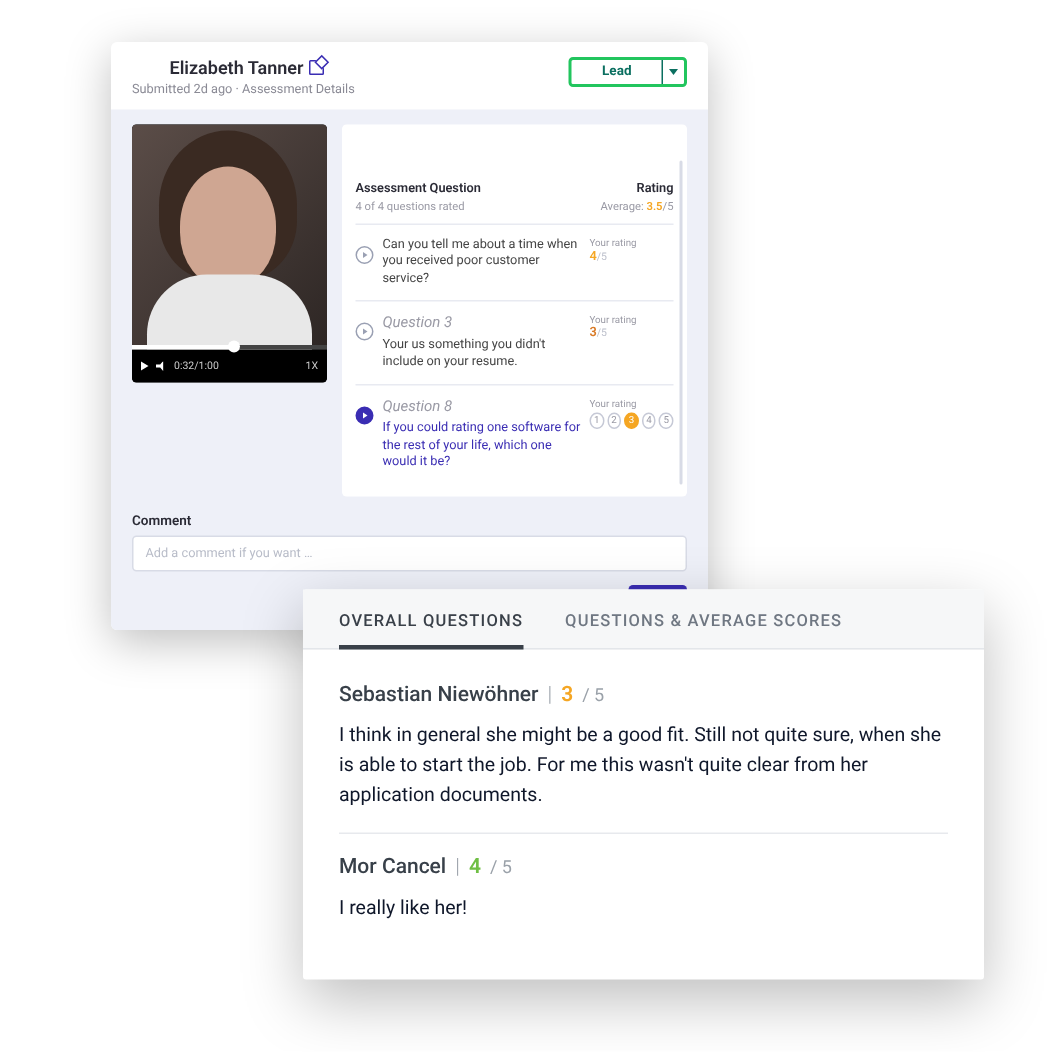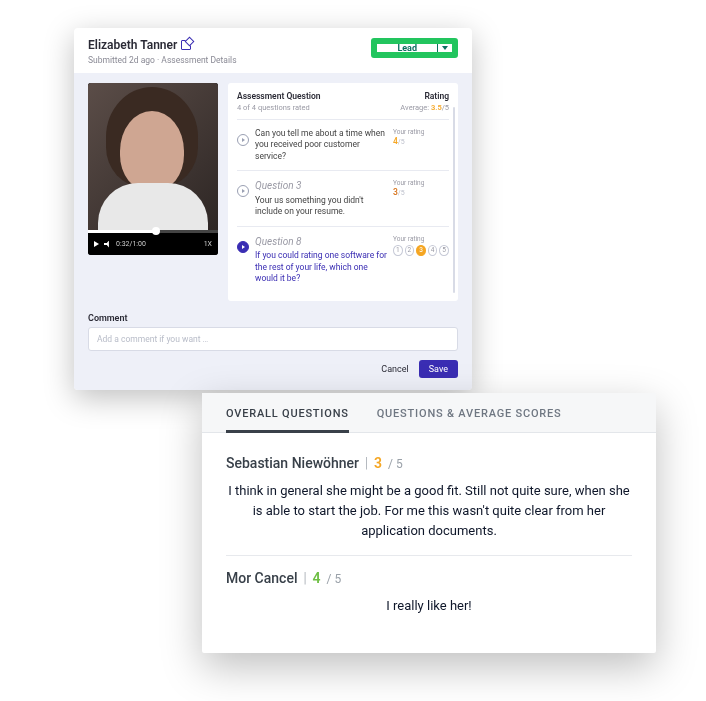--- a/index.html
+++ b/index.html
@@ -14,24 +14,24 @@
     top: 28px; left: 74px;
     width: 398px;
     background: #fff;
     border-radius: 4px;
     box-shadow: 0 8px 30px rgba(0,0,0,0.25);
   }
   .card1-header {
     padding: 10px 14px 8px 14px;
     display: flex; justify-content: space-between; align-items: flex-start;
   }
-  .candidate-name { font-size: 12px; color: #2a2a35; font-weight: 600; display: flex; align-items: center; gap: 4px;}
+  .candidate-name { font-size: 12px; color: #2a2a35; font-weight: 600; display: flex; align-items: center; gap: 4px; margin-left: 25px;}
   .candidate-sub { font-size: 8.5px; color: #8a8a95; margin-top: 3px;}
   .stage-btn {
-    display:flex; align-items:stretch; border:6px solid #22c55e; border-radius:3px; height:20px;
+    display:flex; align-items:stretch; border:2px solid #22c55e; border-radius:3px; height:20px;
   }
   .stage-btn .lbl { font-size:9px; color:#0b6f60; font-weight:700; padding:0 20px; display:flex; align-items:center; border-right:1px solid #0b6f60;}
   .stage-btn .drop { width:14px; display:flex; align-items:center; justify-content:center;}
   .chev { width:0;height:0;border-left:3px solid transparent;border-right:3px solid transparent;border-top:4px solid #0b6f60;}
   .card1-body {
     background:#eef0f8; padding:10px 14px 12px 14px; border-radius:0 0 4px 4px;
   }
   .upper { display:flex; gap:10px; align-items:flex-start;}
   .video {
     width:130px; background:#111; border-radius:3px; overflow:hidden;
@@ -48,21 +48,21 @@
   }
   .v-track { position:absolute; top:-3px; left:0; right:0; height:3px; background:#444;}
   .v-prog { position:absolute; top:-3px; left:0; width:52%; height:3px; background:#fff;}
   .v-knob { position:absolute; top:-6px; left:calc(52% - 4px); width:8px; height:8px; background:#fff; border-radius:50%;}
   .play-ico { width:0;height:0;border-top:3.5px solid transparent;border-bottom:3.5px solid transparent;border-left:5px solid #fff;}
   .vol-ico { width:7px;height:7px; background:#fff; clip-path: polygon(0 35%,40% 35%,70% 0,70% 100%,40% 65%,0 65%);}
 
   .qpanel { flex:1; background:#fff; border-radius:3px; padding:8px 9px; font-size:8.5px; color:#444; position:relative;}
   .qpanel::after{content:"";position:absolute;right:3px;top:24px;bottom:8px;width:2px;background:#d8dbe6;border-radius:1px;}
   .q-head { display:flex; justify-content:space-between; padding-bottom:7px;}
-  .q-title { font-weight:600; color:#2a2a35;}
+  .q-title { font-weight:600; color:#2a2a35;margin-top:30px;}
   .q-sub { color:#9a9aa5; font-size:7.5px; margin-top:2px;}
   .q-rhead { text-align:right;}
   .avg-lbl{ color:#9a9aa5; font-size:7.5px;}
   .avg-val{ color:#f5a623; font-weight:600;}
   .avg-of{ color:#9a9aa5;}
   .qrow { display:flex; gap:6px; padding:8px 0; border-top:1px solid #e8eaf1;}
   .play-btn {
     width:12px; height:12px; border:1px solid #9aa0b3; border-radius:50%; flex-shrink:0; display:flex; align-items:center; justify-content:center; margin-top:6px;
     background:#fff;
   }
@@ -89,21 +89,21 @@
   
   .card2{
     position:absolute; top:393px; left:202px; width:454px; background:#fff;
     box-shadow: 0 14px 40px rgba(0,0,0,0.25);
     border-radius:2px;
   }
   .tabs{ display:flex; gap:28px; padding:14px 24px 0 24px; background:#f6f7f8; border-bottom:1px solid #e3e6ea;}
   .tab{ font-size:11px; letter-spacing:0.8px; color:#6f7782; padding-bottom:10px; font-weight:500;}
   .tab.active{ color:#394049; border-bottom:3px solid #394049; margin-bottom:-1px;}
   .evals{ padding: 18px 24px 22px 24px;}
-  .eval{ padding:14px 0; border-top:1px solid #e7e9ed;text-align:center;}
+  .eval{ padding:14px 0; border-top:1px solid #e7e9ed;}
   .eval:first-child{ border-top:none; padding-top:4px;}
   .eval-hdr{ font-size:14px; color:#384049; display:flex; gap:6px; align-items:baseline; margin-bottom:10px;}
   .eval-hdr .nm{ font-weight:500;}
   .eval-hdr .pipe{ color:#9aa1a9; font-weight:300;}
   .score{ font-weight:600;}
   .score.s3{ color:#f5a623;}
   .score.s4{ color:#6fbf44;}
   .sof{ color:#9aa1a9; font-size:12px;}
   .eval-text{ font-size:13px; color:#0f172a; line-height:1.55;}
   

